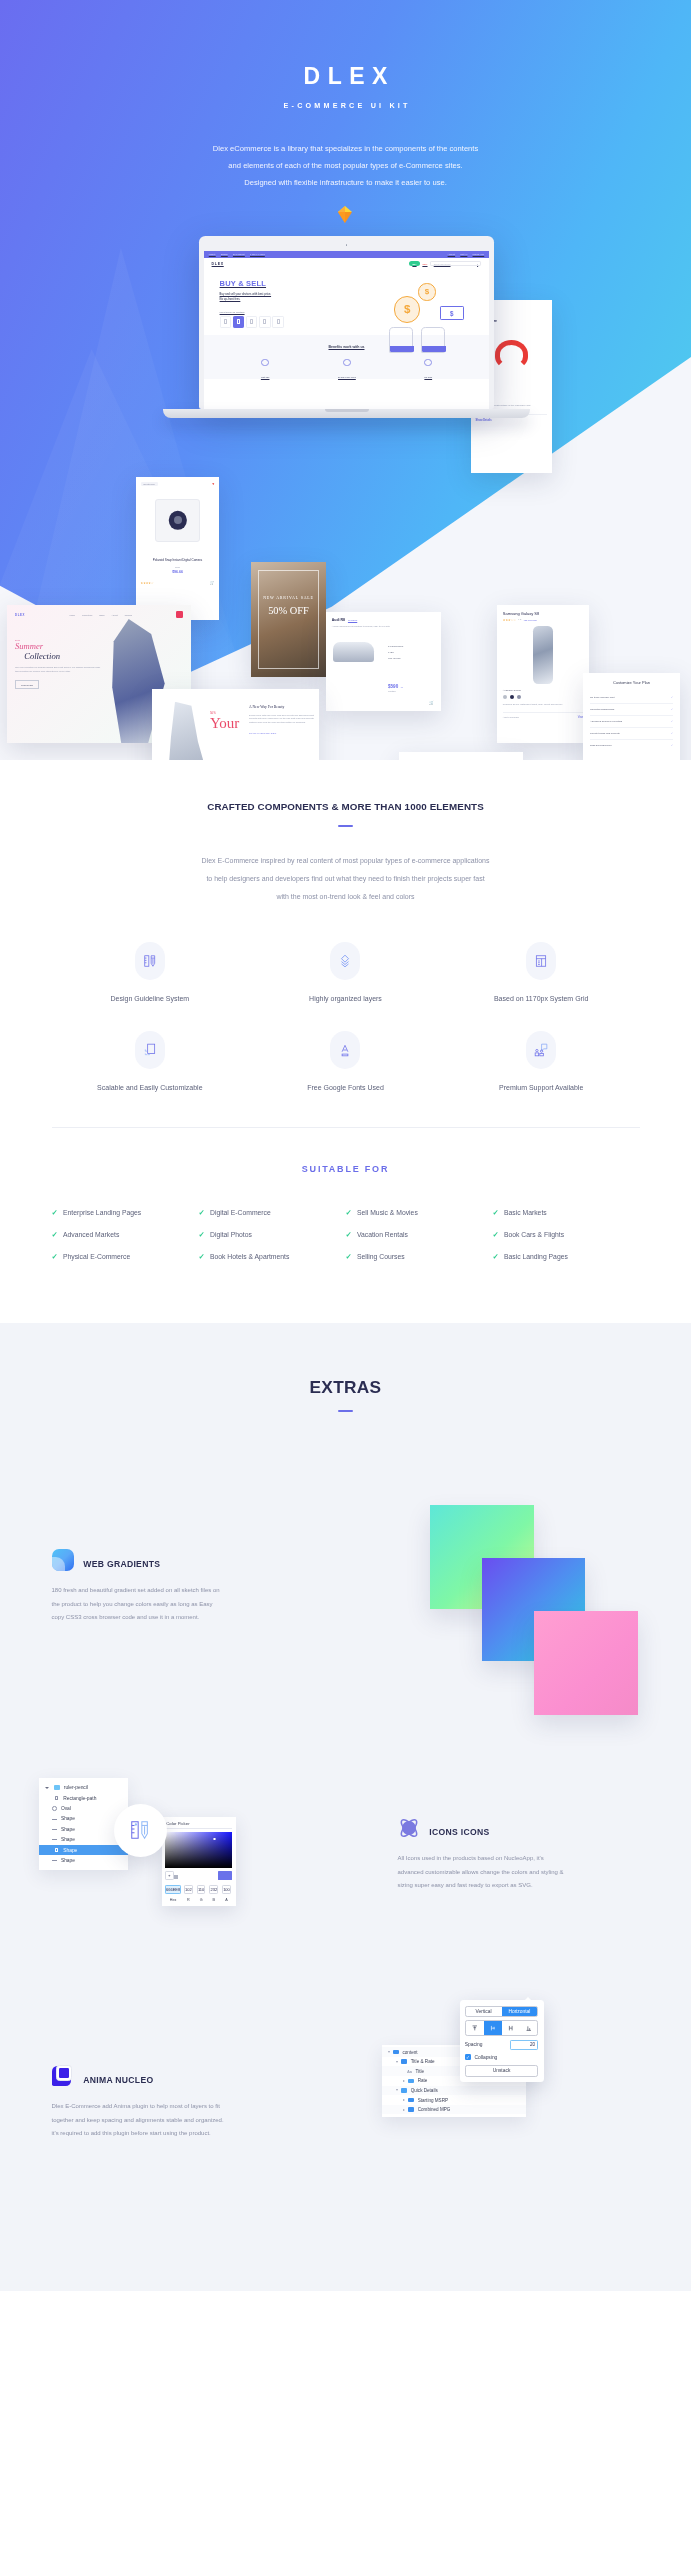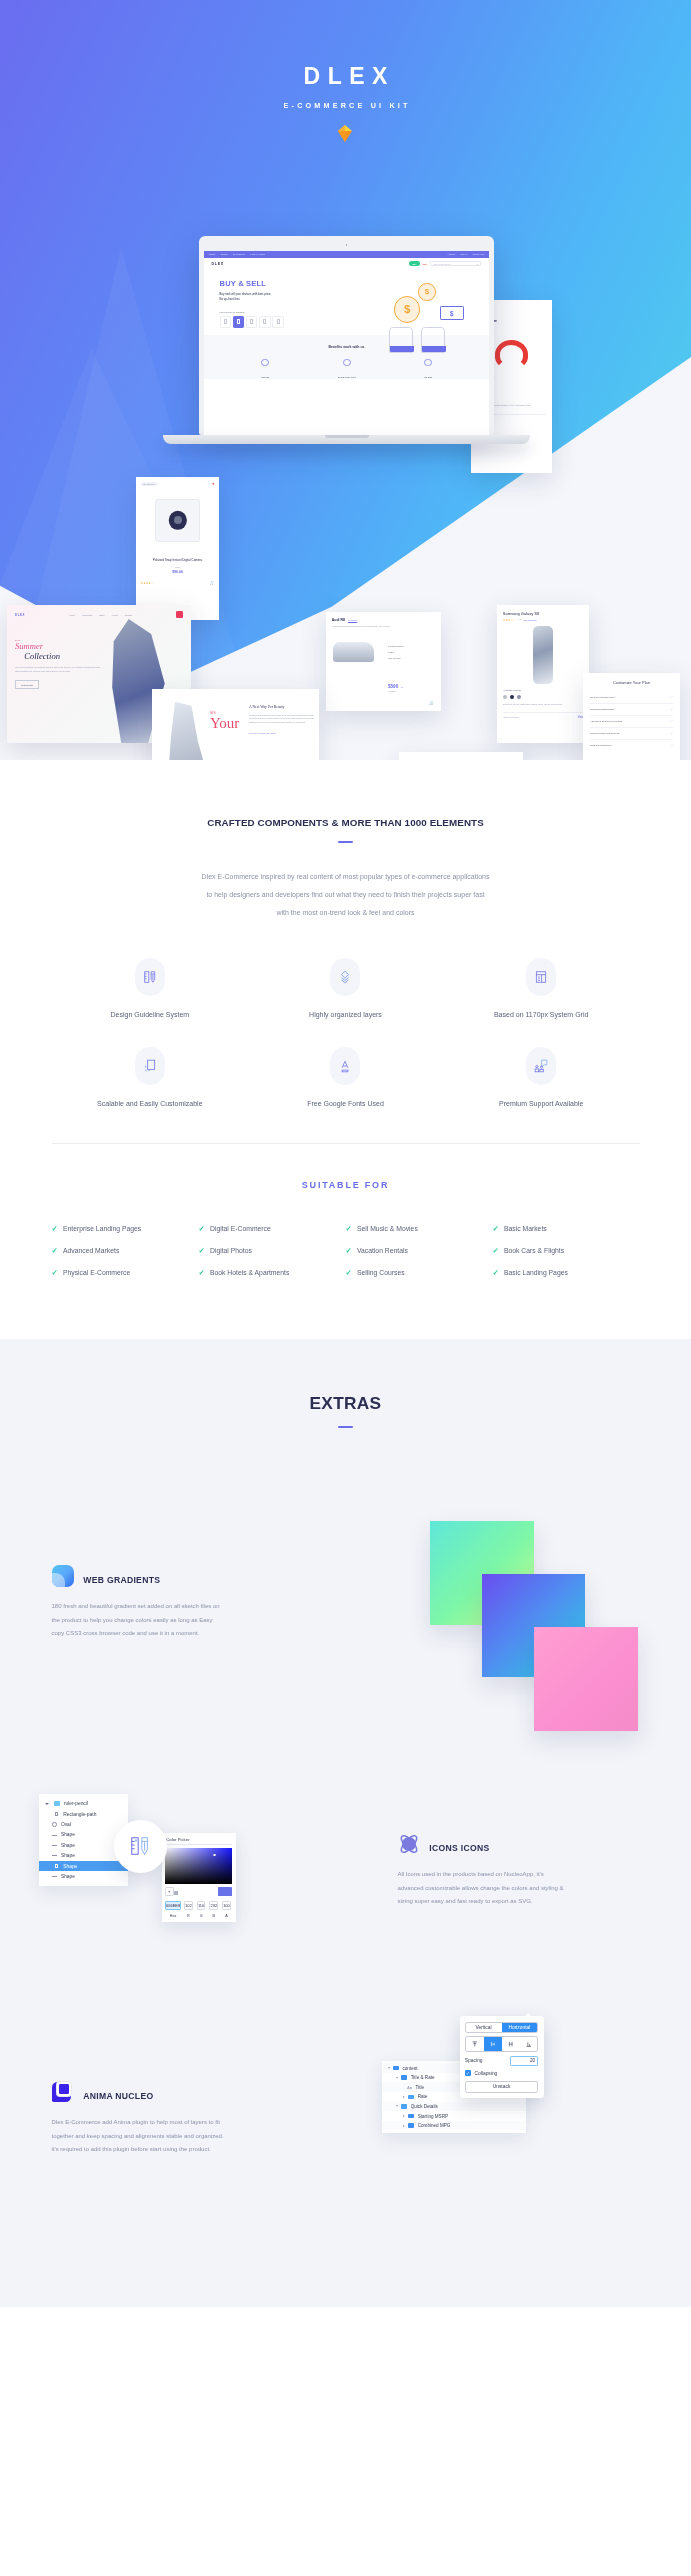--- a/index.html
+++ b/index.html
@@ -79,21 +79,21 @@
   .mockups { position:absolute; left:0; top:0; width:691px; height:760px; z-index:4; }
   .card { position:absolute; background:#fff; box-shadow:0 8px 25px rgba(40,50,90,.15); }
 
   
   .laptop { position:absolute; left:199px; top:236px; width:295px; z-index:6; }
   .laptop .lid {
     background:#f0f1f5; border-radius:6.3px 6.3px 2.3px 2.3px; padding:8px 4.6px 0;
     box-shadow:0 12.7px 35px rgba(30,40,90,.25);
   }
   .laptop .cam { width:1.7px; height:1.7px; background:#9aa0ae; border-radius:50%; margin:0 auto 5.2px; }
-  .laptop .screen { background:#fff; height:184px; overflow:hidden; position:relative; }
+  .laptop .screen { background:#fff; height:158px; overflow:hidden; position:relative;text-decoration:underline; }
   .laptop .base {
     height:9.2px; margin:0 -36px; background:linear-gradient(#e8eaef,#d5d8e0);
     border-radius:0 0 8px 8px; position:relative;
     box-shadow:0 8px 15px rgba(30,40,90,.18);
   }
   .laptop .base:after{
     content:""; position:absolute; left:50%; transform:translateX(-50%);
     top:0; width:44px; height:2.9px; background:#c9ccd6; border-radius:0 0 3.5px 3.5px;
   }
   .topbar { background:#6b6ee9; height:7px; display:flex; align-items:center;
@@ -129,21 +129,21 @@
   .ben b { display:block; width:7.5px; height:7.5px; border:0.6px solid #8f93e8; border-radius:50%; margin:0 auto 3.5px; }
   .ben span { font-size:2.1px; color:#6b7087; font-weight:600; }
 
   
   .tiny { font-size:2.3px; color:#9aa0b4; line-height:1.6; }
   .lbl { font-size:2.5px; color:#5c6178; }
 
   
   .sec-400 { background:#fff; padding:41px 0 17.3px; text-align:center; }
   .big-num { font-size:24px; font-weight:700; color:#2b2d52; letter-spacing:-0.6px; }
-  .sec-sub { margin-top:16px; font-size:9.8px; font-weight:700; color:#2b2d52; letter-spacing:0.1px; }
+  .sec-sub { margin-top:0; font-size:9.8px; font-weight:700; color:#2b2d52; letter-spacing:0.1px; }
   .rule { width:15px; height:1.7px; background:#6b6ee9; margin:13.2px auto 0; border-radius:1.2px;}
   .sec-desc { margin:25px auto 0; width:403px; font-size:7px; color:#8d92a8; line-height:2.6; }
 
   
   .features { padding:36px 52px 0; display:grid; grid-template-columns:repeat(3,1fr); row-gap:29px; }
   .feat { text-align:center; }
   .feat .bubble { width:30px; height:38px; border-radius:15px; background:#f3f5fb;
                   margin:0 auto 15px; display:flex; align-items:center; justify-content:center; }
   .feat .cap { font-size:7px; color:#5a5f78; }
   .divider { width:588px; height:0.6px; background:#eceef4; margin:36px auto 0; }
@@ -253,20 +253,25 @@
 
   <section class="hero">
     <div class="mountain"></div>
     <div class="mountain2"></div>
     <div class="diag-white"></div>
     <div class="diag-white2"></div>
 
     <div class="hero-inner">
       <div class="brand-title">DLEX</div>
       <div class="brand-sub">E-COMMERCE UI KIT</div>
+      <div class="hero-desc">
+        <div>Dlex eCommerce is a library that specializes in the components of the contents</div>
+        <div>and elements of each of the most popular types of e-Commerce sites.</div>
+        <div>Designed with flexible infrastructure to make it easier to use.</div>
+      </div>
       <div class="sketch-badge">
         <span class="top"></span>
           <span class="topL"></span>
           <span class="bot"></span>
           <span class="botL"></span>
       </div>
     </div>
 
     <div class="mockups">
 
@@ -450,20 +455,25 @@
         <div style="margin-top:21px;width:86px;">
           <div style="font-size:2.3px;color:#e06a9b;">2017</div>
           <div style="font-family:'Liberation Serif',serif;font-style:italic;font-size:8.6px;color:#e0548c;">Summer</div>
           <div style="font-family:'Liberation Serif',serif;font-style:italic;font-size:8.6px;color:#2b2d52;margin-left:9.2px;">Collection</div>
           <div class="tiny" style="margin-top:4.6px;">Our new collection for summer/spring 2017 just arrived. our fashion designers made this collection for women who interested in luxury stuff.</div>
           <div style="margin-top:7px;display:inline-block;border:0.4px solid #c7cbd8;font-size:2.3px;color:#5c6178;padding:2.3px 5.2px;">DISCOVER</div>
         </div>
         <span style="position:absolute;right:17.3px;bottom:0;width:75px;height:124px;background:linear-gradient(160deg,#8e9bb2,#3a4a8f 60%,#cfd6e2);clip-path:polygon(40% 0,70% 12%,88% 52%,66% 100%,30% 100%,18% 55%,20% 18%);opacity:.85;"></span>
       </div>
 
+      <div class="card" style="left:251px; top:562px; width:75px; height:115px; background:linear-gradient(160deg,#cbb9a6,#8a6d52 55%,#4f4336); padding:0;">
+        <span style="position:absolute;left:7px;top:8px;right:7px;bottom:8px;border:0.6px solid rgba(255,255,255,.65);"></span>
+        <div style="position:absolute;left:0;right:0;top:33px;text-align:center;color:#fff;font-family:'Liberation Serif',serif;font-size:4px;letter-spacing:0.8px;">NEW ARRIVAL SALE</div>
+        <div style="position:absolute;left:0;right:0;top:43px;text-align:center;color:#fff;font-family:'Liberation Serif',serif;font-size:10.4px;">50% OFF</div>
+      </div>
 
       <div class="card" style="left:326px; top:612px; width:115px; height:99px; padding:5.8px;">
         <div style="display:flex;gap:2.9px;align-items:baseline;">
           <span style="font-size:3.5px;color:#2b2d52;font-weight:700;">Audi R8</span>
           <span style="font-size:2.3px;color:#6b6ee9;text-decoration:underline;">or similar</span>
         </div>
         <div class="tiny" style="margin-top:2.9px;width:60px;">Audi's luscious R8 is beautiful to behold, easy to live with</div>
         <span style="position:absolute;left:7px;top:30px;width:41px;height:19.6px;background:linear-gradient(#e7ebf2,#aab3c4);border-radius:7px 9.2px 2.9px 2.9px;"></span>
         <div style="position:absolute;left:62px;top:32px;font-size:2.5px;color:#6b7087;line-height:2.3;">
           <div>2 Passengers</div>

